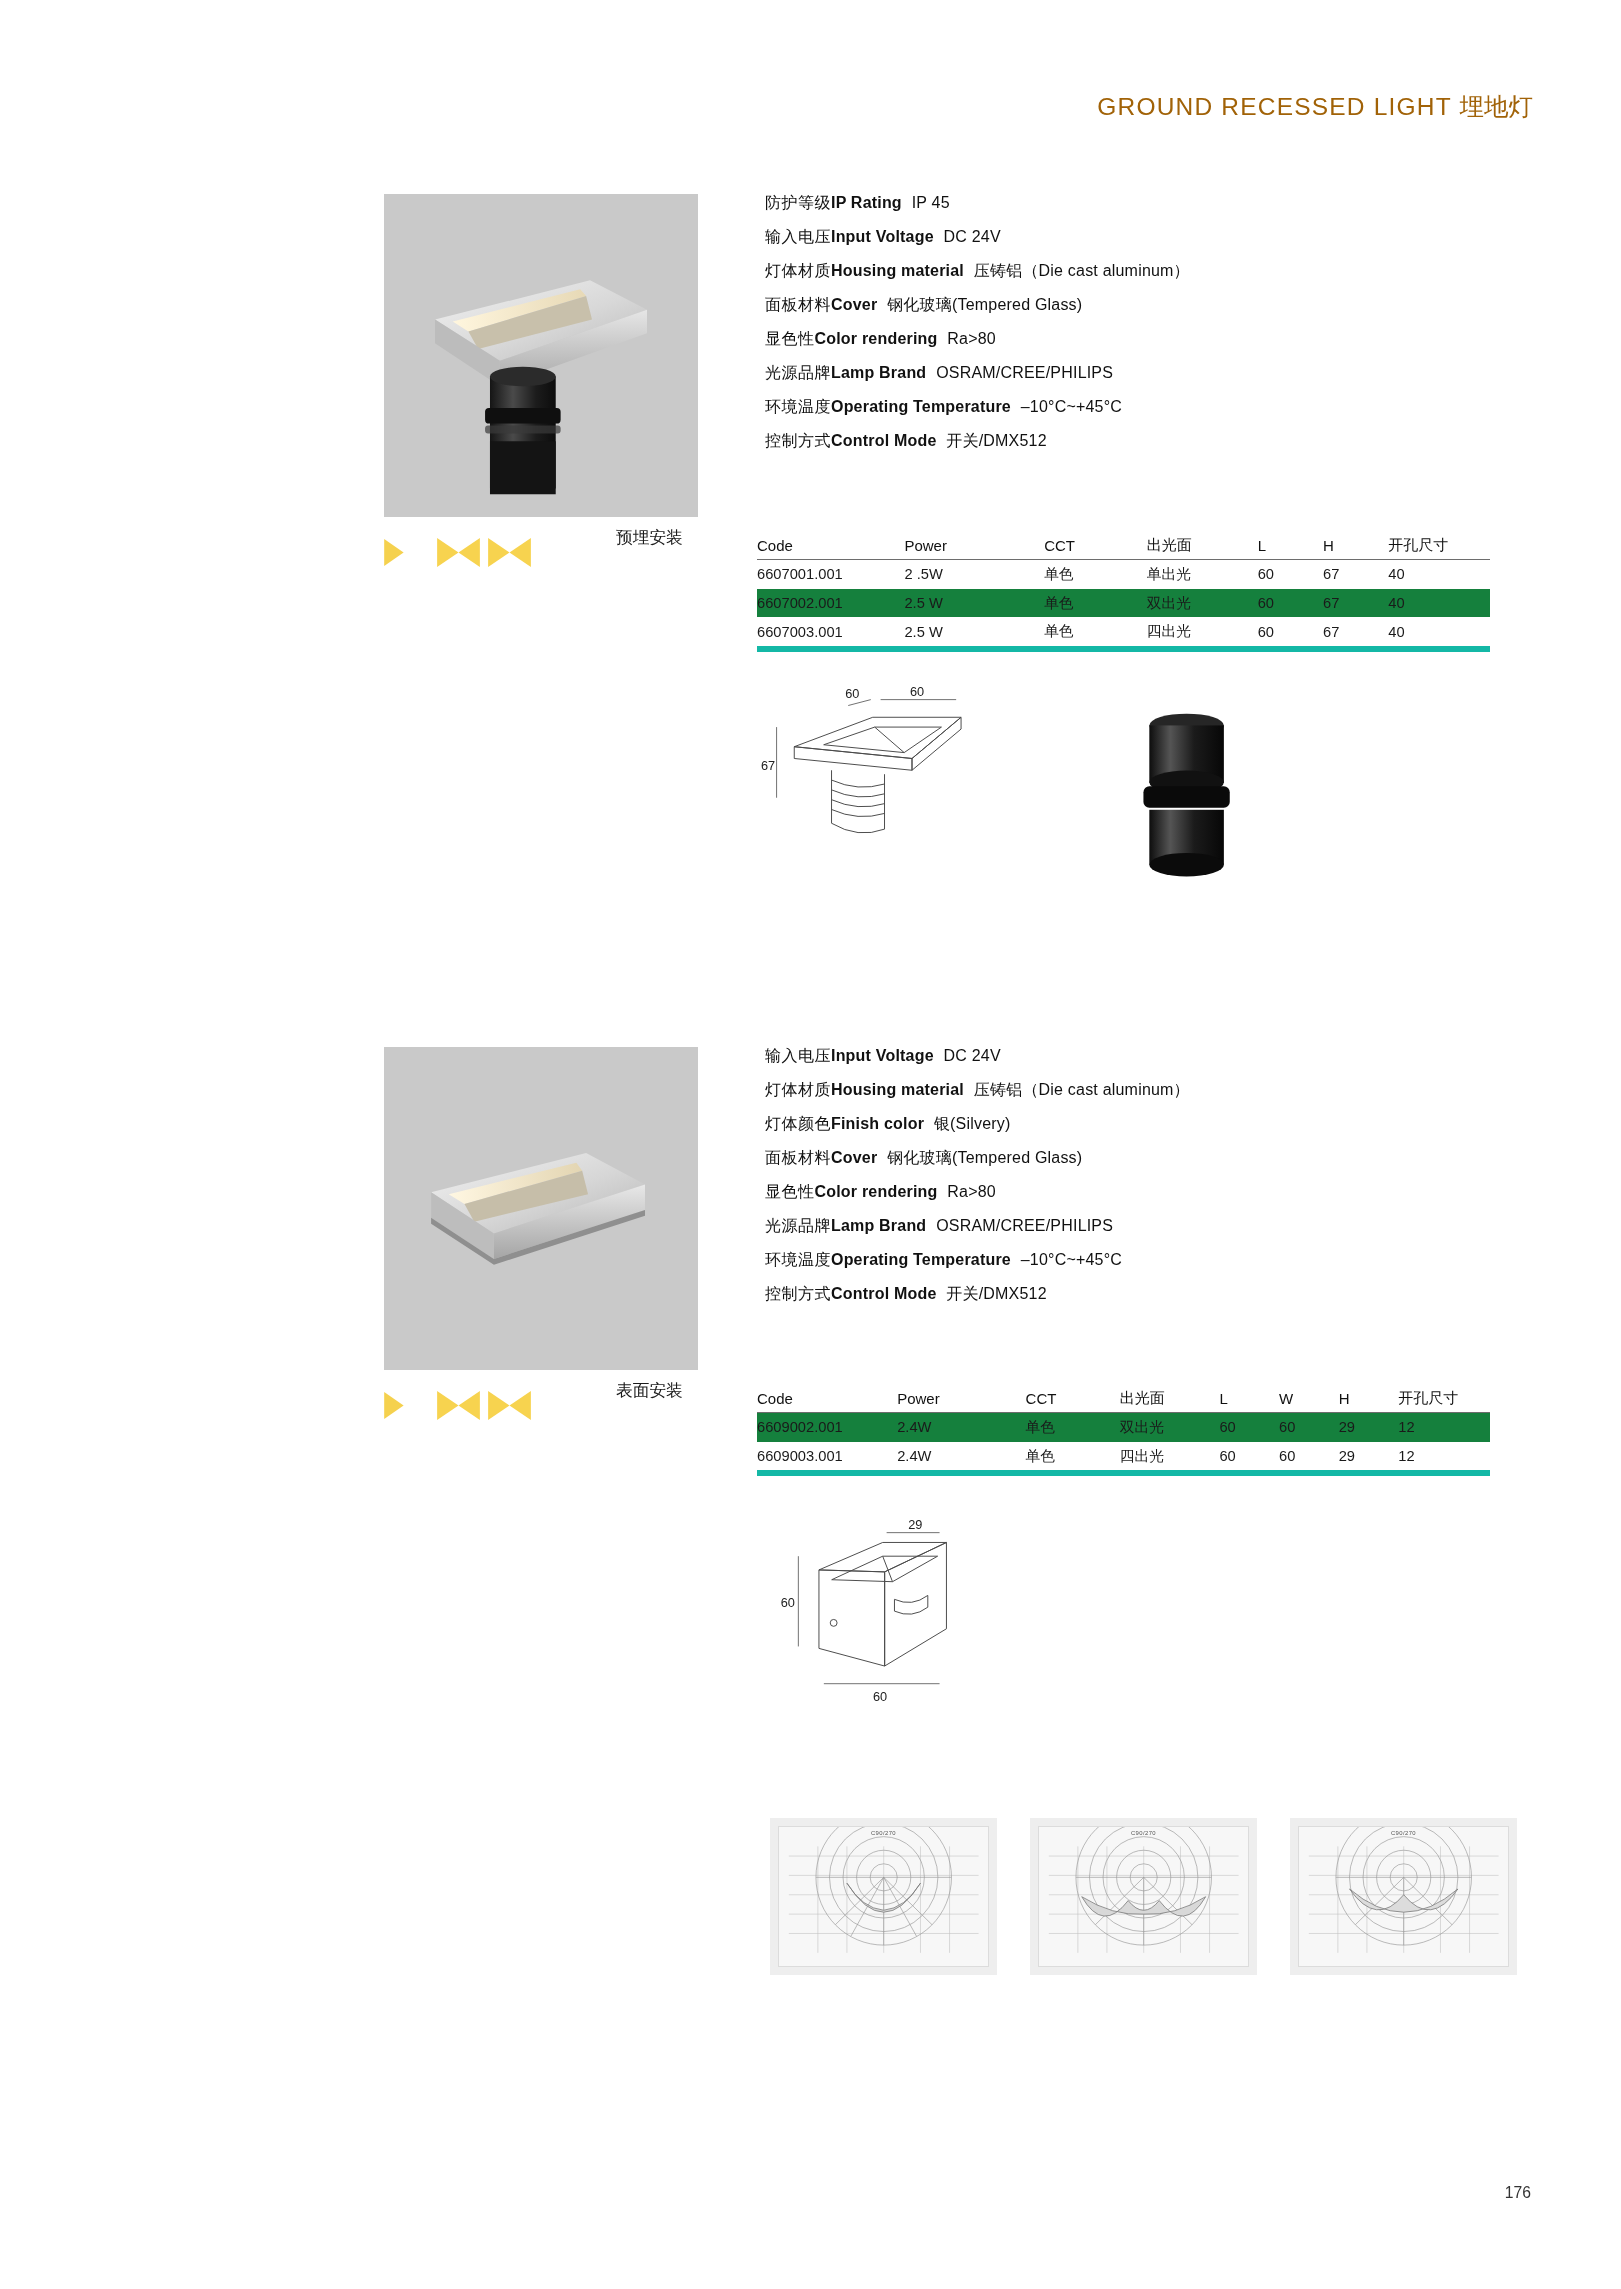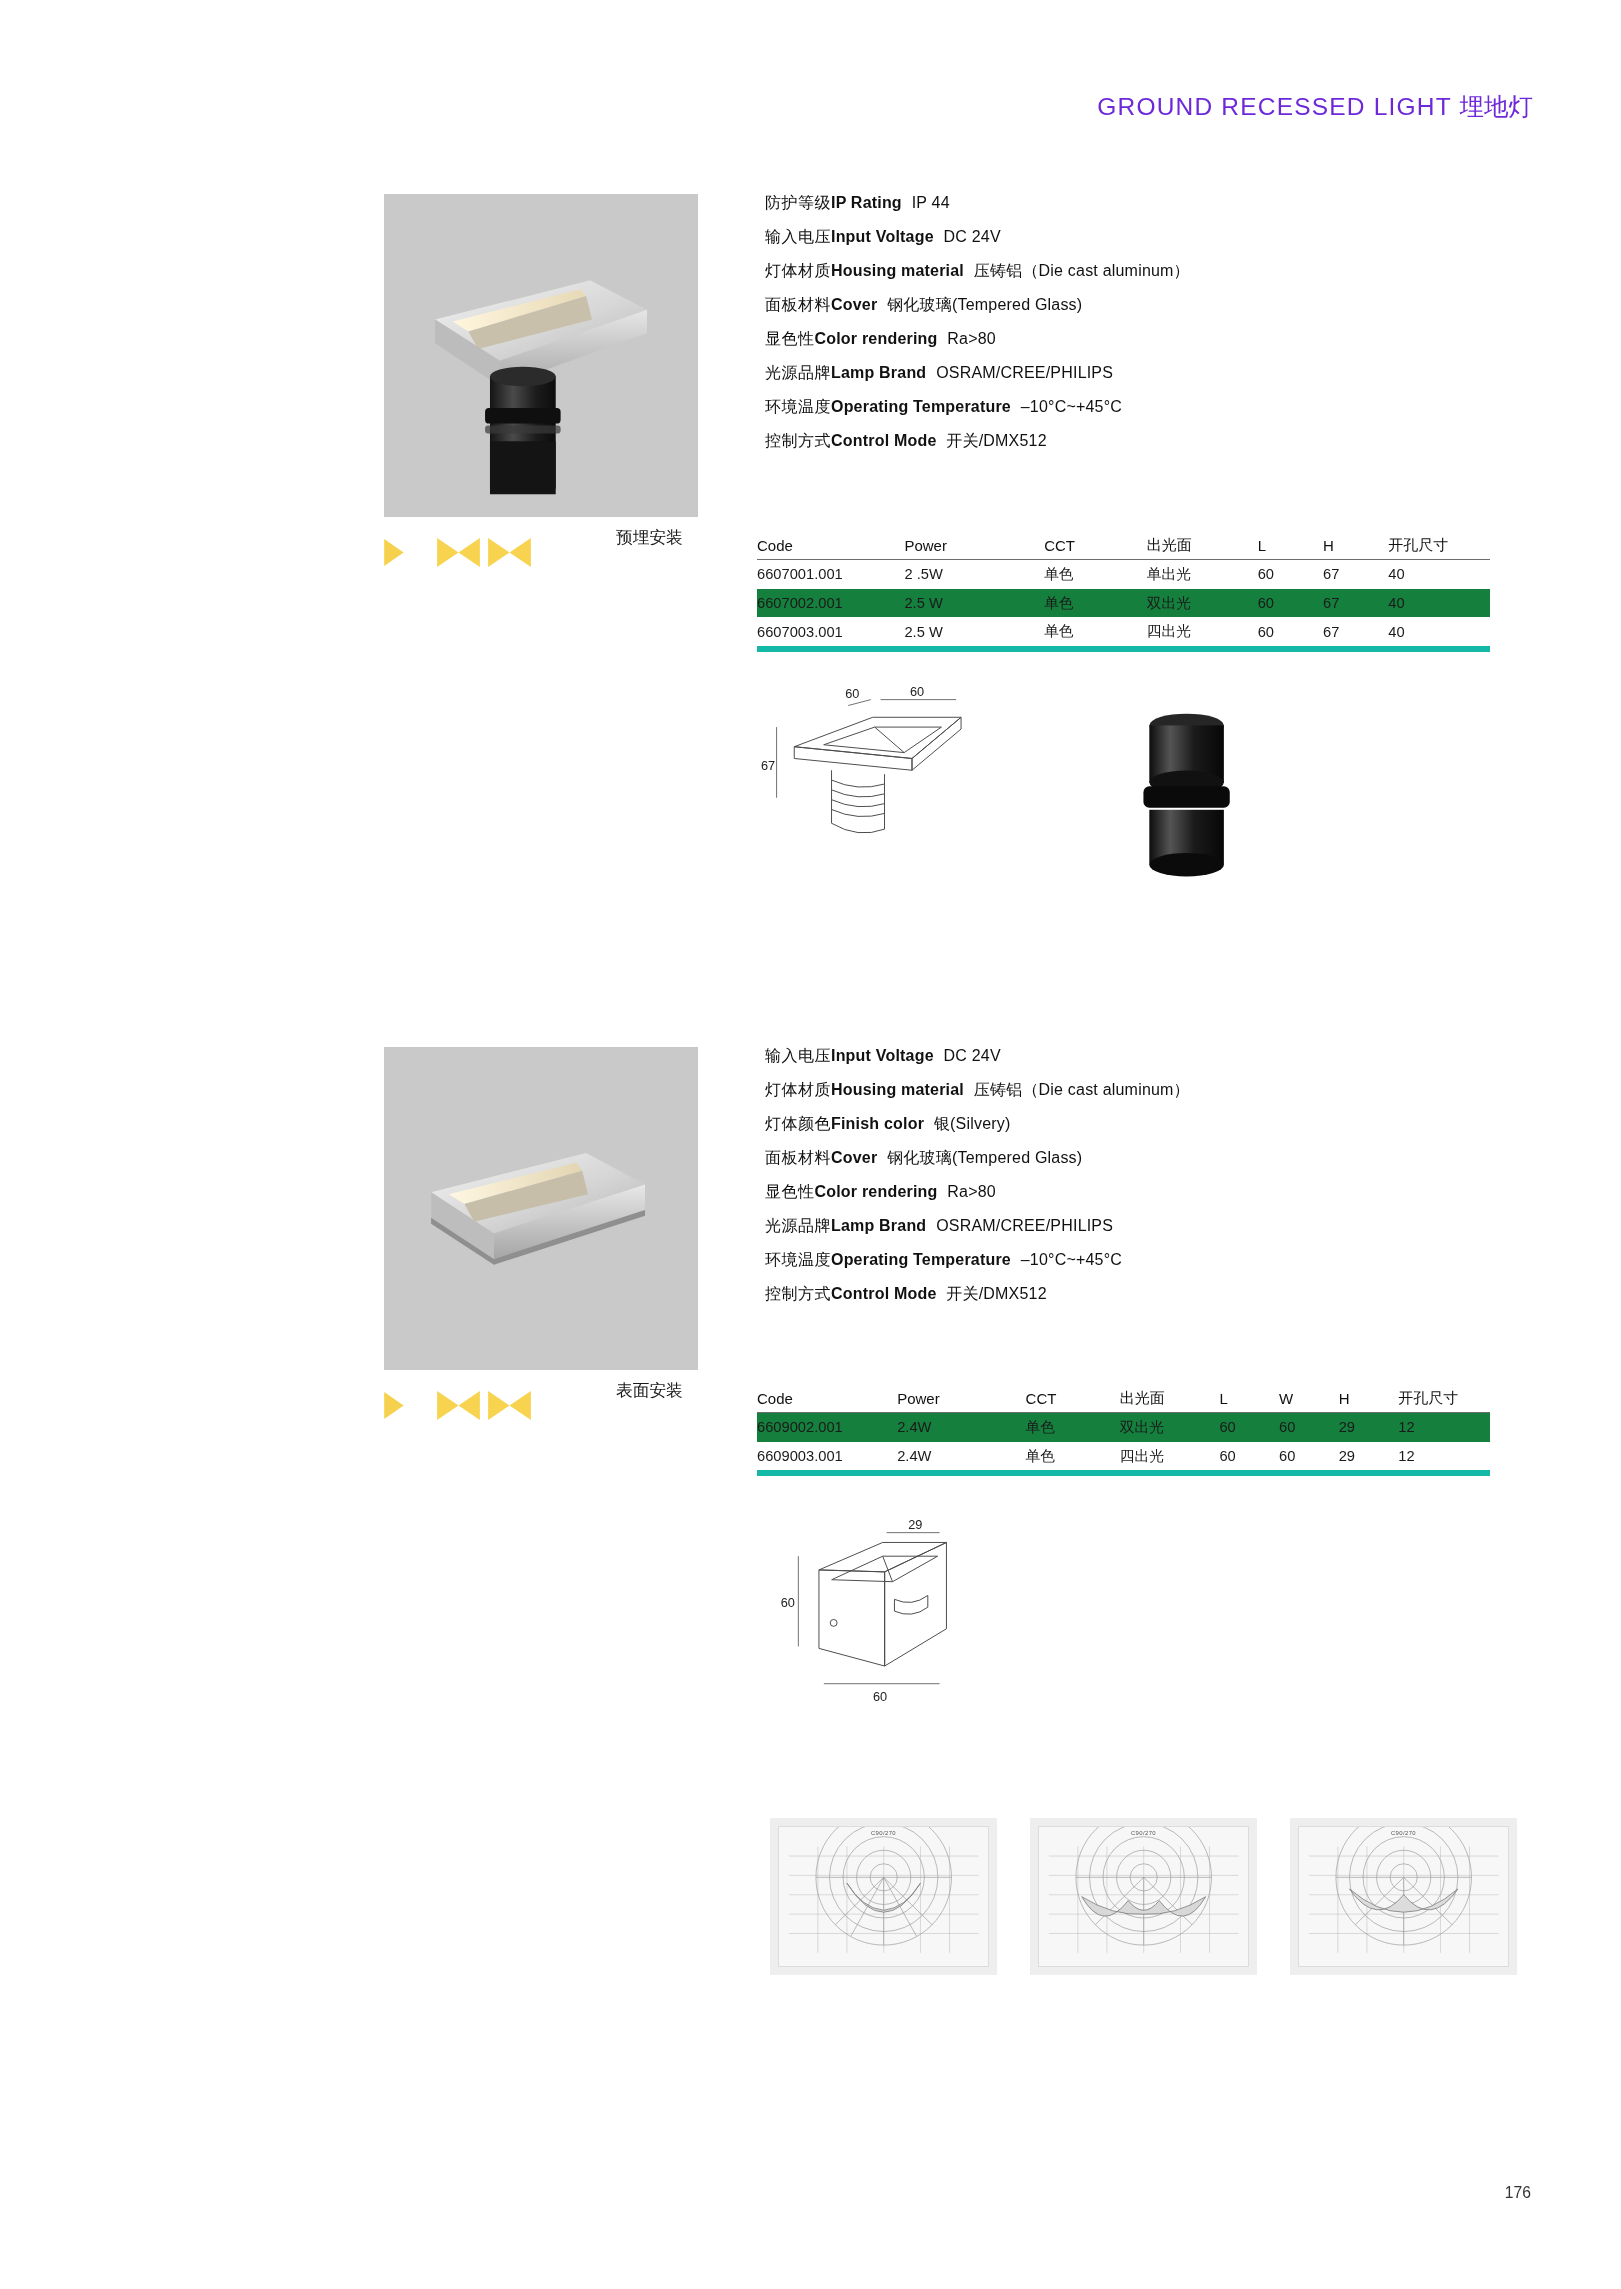--- a/index.html
+++ b/index.html
@@ -17,21 +17,21 @@
   }
 
   
   .page-header {
     position: absolute;
     top: 90px;
     right: 88px;
     font-size: 24.5px;
     letter-spacing: 1.2px;
     font-weight: 400;
-    color: #6d28d9;
+    color: #a16207;
     white-space: nowrap;
   }
   .page-header .cn {
     letter-spacing: 0;
   }
 
   
   .product {
     position: absolute;
     left: 0;
@@ -264,21 +264,21 @@
       <svg class="bow" viewBox="0 0 48 36" xmlns="http://www.w3.org/2000/svg">
         <polygon points="2,3 24,18 2,33" fill="#f7d34f"></polygon>
         <polygon points="46,3 24,18 46,33" fill="#f7d34f"></polygon>
       </svg>
     </div>
   </div>
 
   <div class="mount-label">预埋安装</div>
 
   <div class="specs">
-    <div class="spec-row"><span class="label-cn">防护等级</span><span class="label-en">IP Rating</span><span class="value">IP 44</span></div>
+    <div class="spec-row"><span class="label-cn">防护等级</span><span class="label-en">IP Rating</span><span class="value">IP 45</span></div>
     <div class="spec-row"><span class="label-cn">输入电压</span><span class="label-en">Input Voltage</span><span class="value">DC 24V</span></div>
     <div class="spec-row"><span class="label-cn">灯体材质</span><span class="label-en">Housing material</span><span class="value">压铸铝（Die cast aluminum）</span></div>
     <div class="spec-row"><span class="label-cn">面板材料</span><span class="label-en">Cover</span><span class="value">钢化玻璃(Tempered Glass)</span></div>
     <div class="spec-row"><span class="label-cn">显色性</span><span class="label-en">Color rendering</span><span class="value">Ra&gt;80</span></div>
     <div class="spec-row"><span class="label-cn">光源品牌</span><span class="label-en">Lamp Brand</span><span class="value">OSRAM/CREE/PHILIPS</span></div>
     <div class="spec-row"><span class="label-cn">环境温度</span><span class="label-en">Operating Temperature</span><span class="value">–10°C~+45°C</span></div>
     <div class="spec-row"><span class="label-cn">控制方式</span><span class="label-en">Control Mode</span><span class="value">开关/DMX512</span></div>
   </div>
 </div>
 

